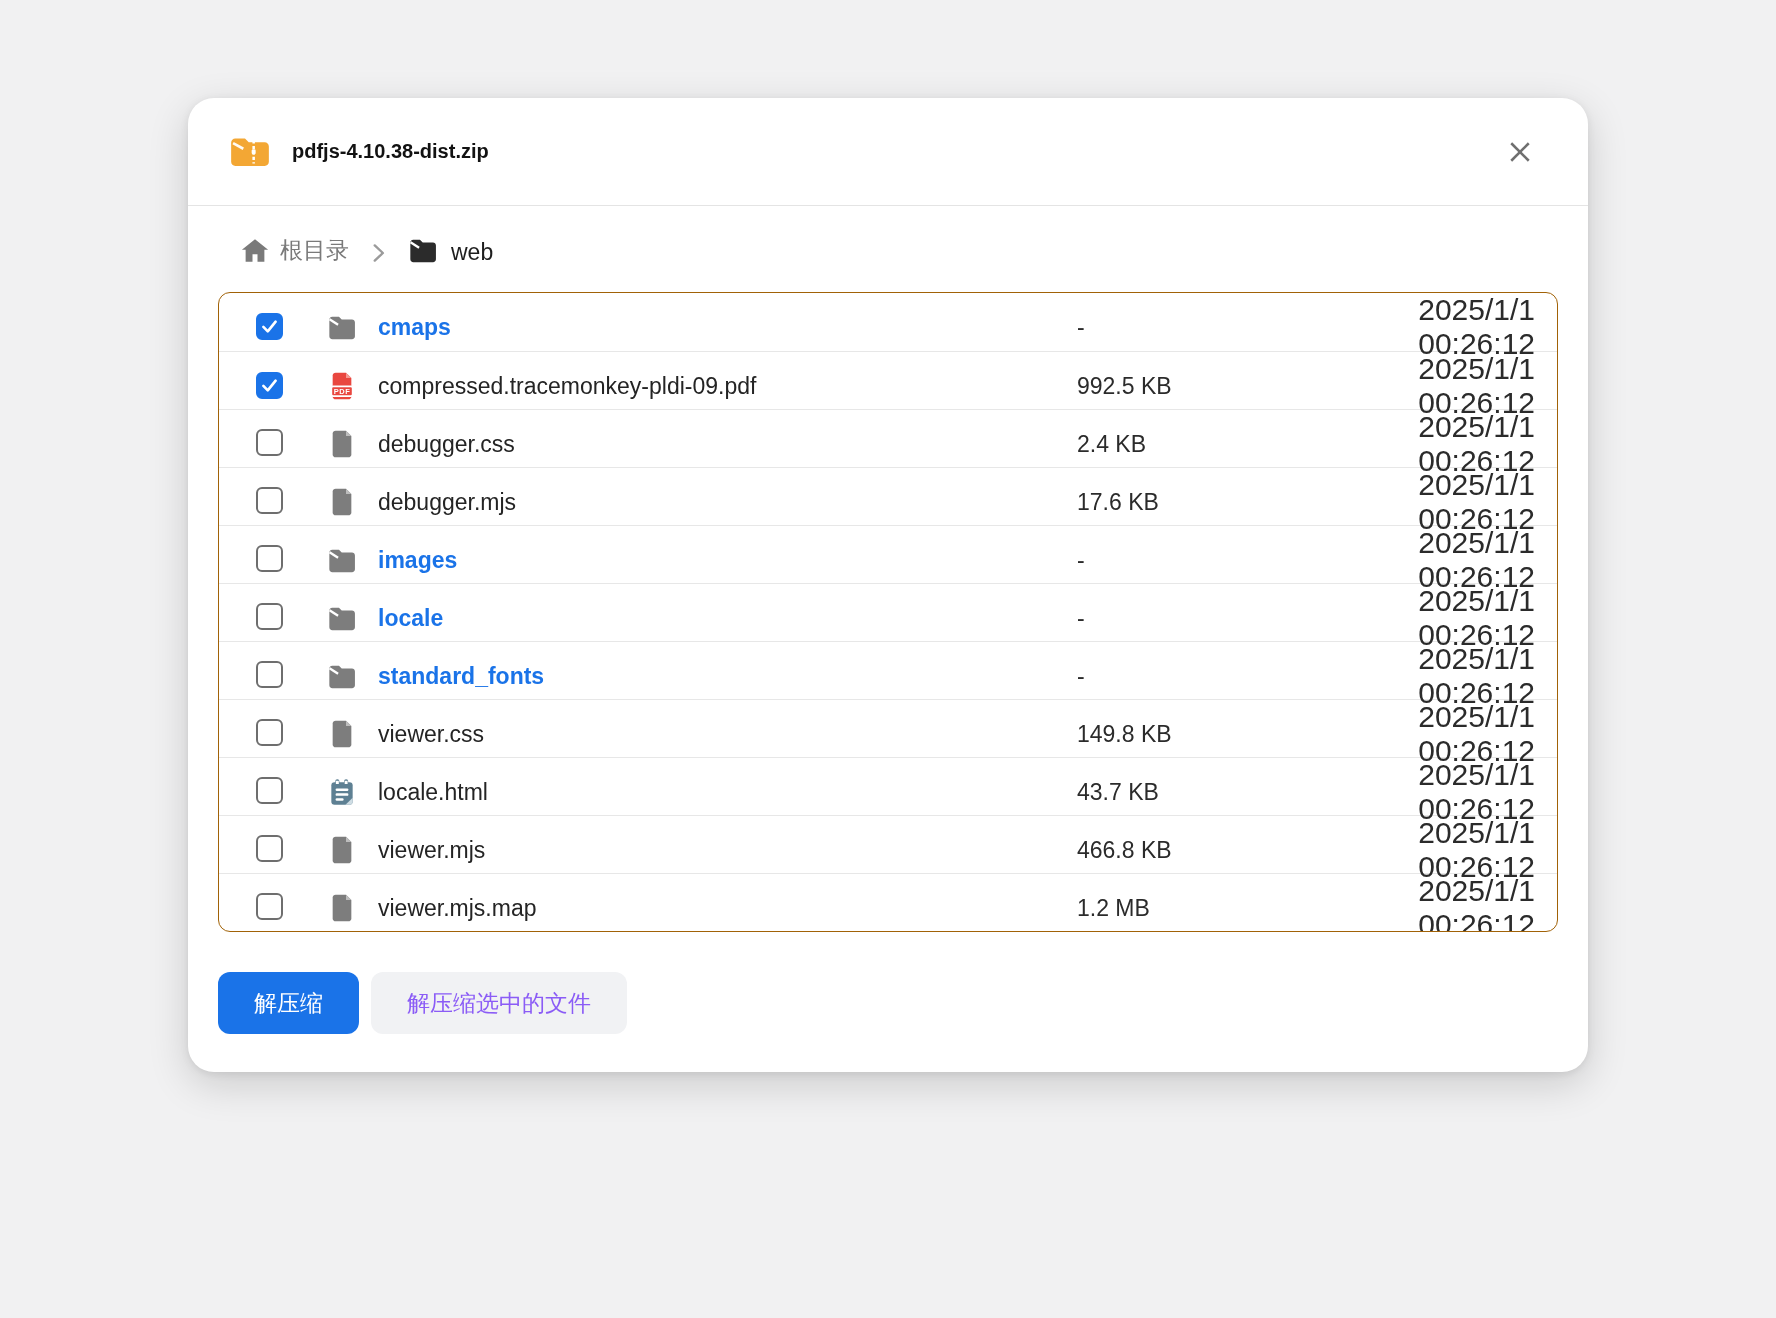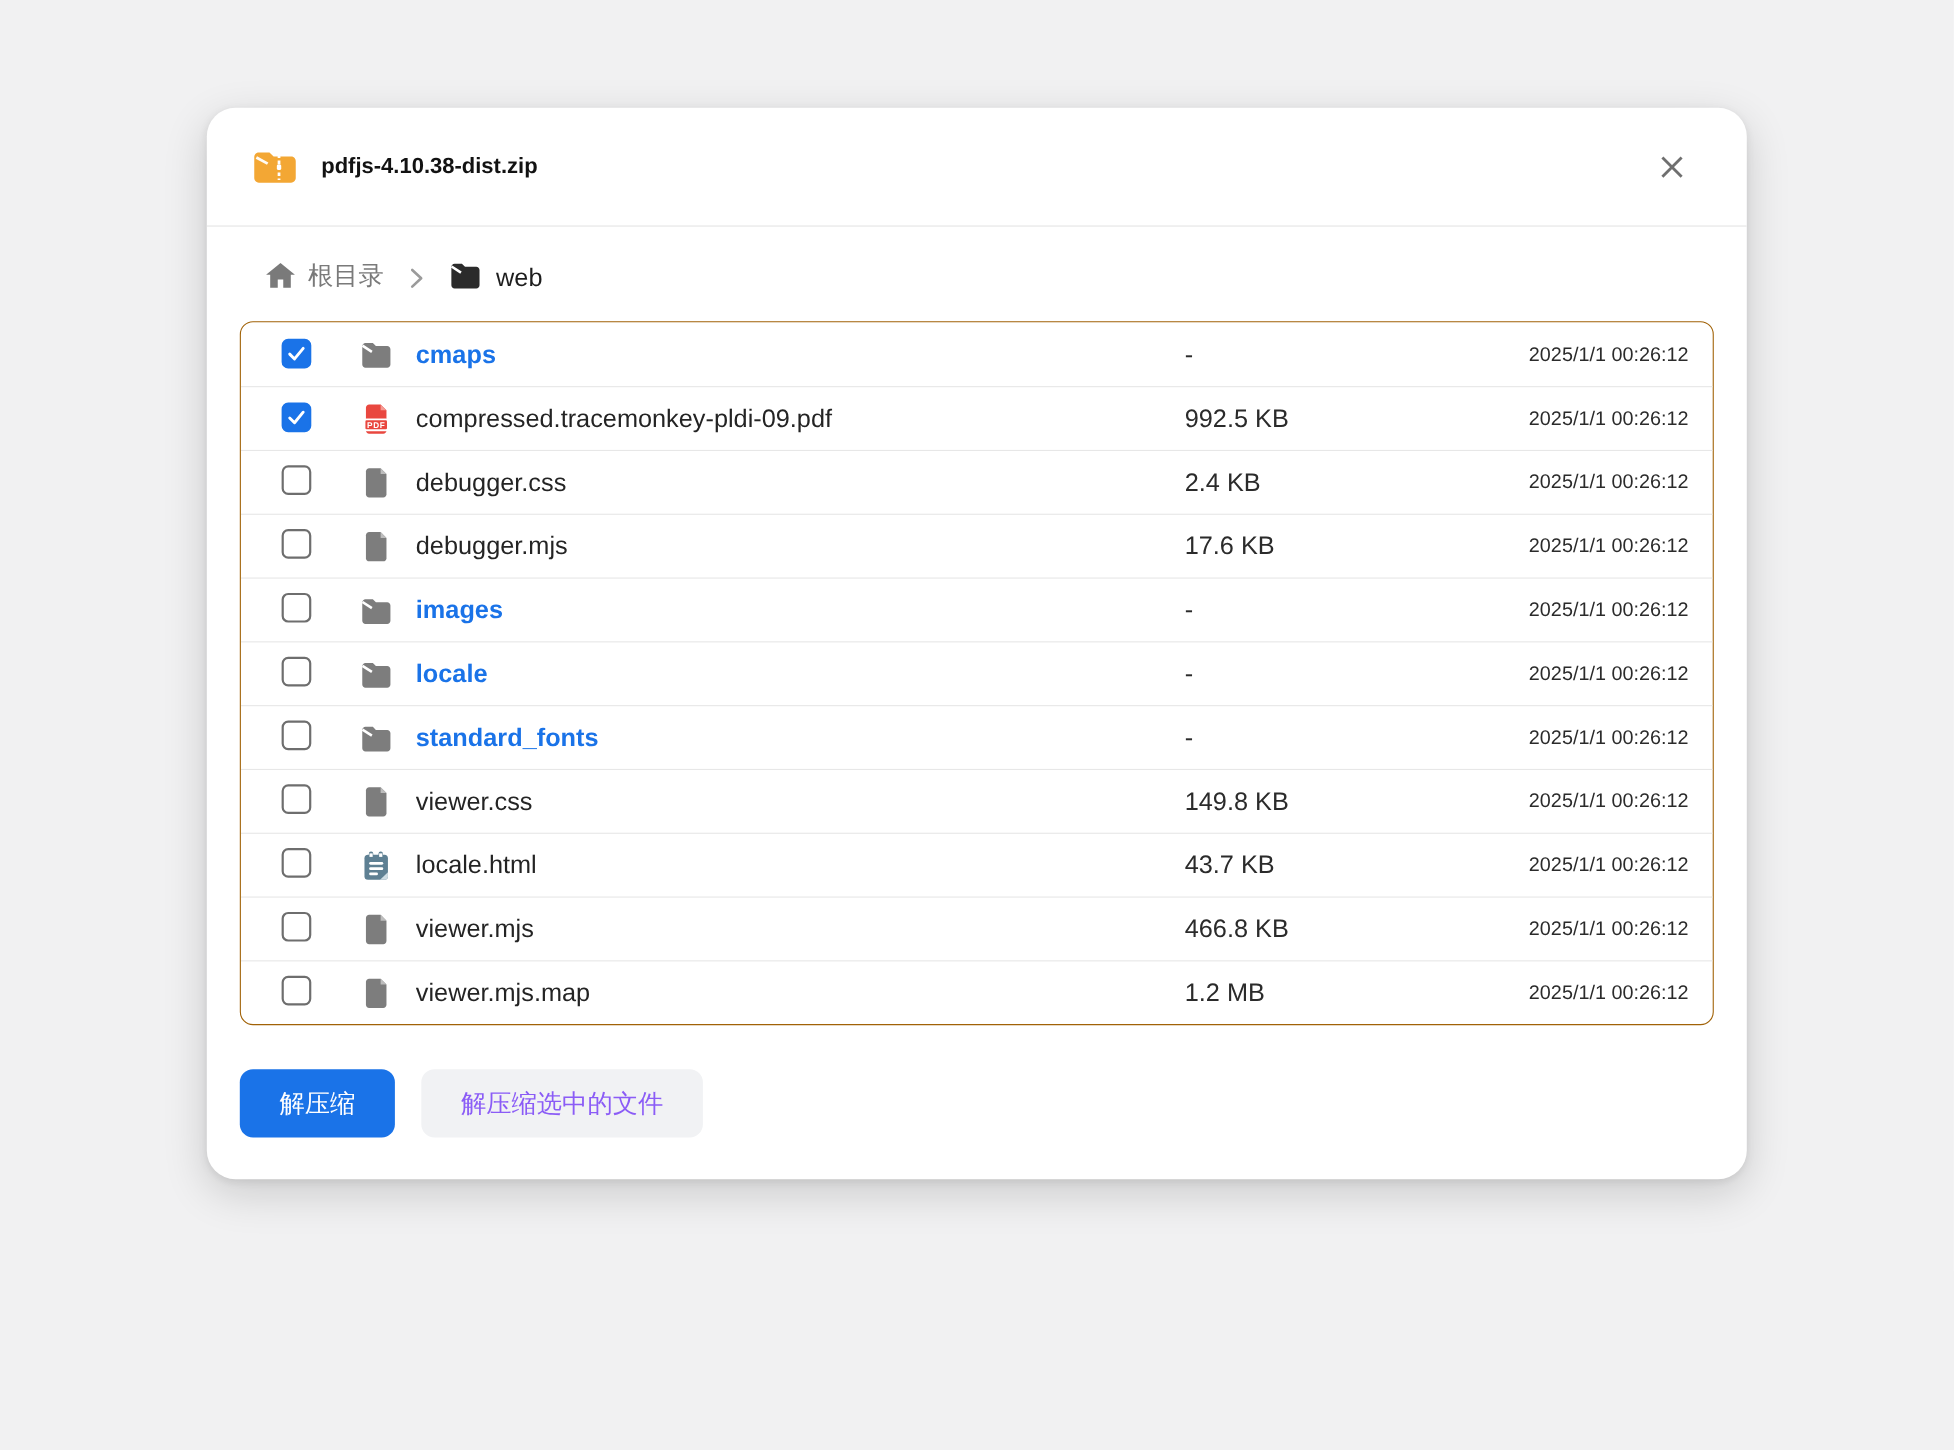--- a/index.html
+++ b/index.html
@@ -79,23 +79,23 @@
   .row.type-file   .icon-file   { display: inline-flex; }
   .row.type-html   .icon-html   { display: inline-flex; }
   .name {
     margin-left: 8px;
     font-size: 23px; color: #242424; text-decoration: none;
     overflow: hidden; white-space: nowrap; text-overflow: ellipsis;
     cursor: default;
   }
   .row.type-folder .name { color: var(--accent, #1a73e8); font-weight: 700; cursor: pointer; }
   .size { font-size: 23px; color: #2b2b2b; }
-  .date { font-size: 18px; color: #2b2b2b; text-align: right; }
+  .date { font-size: 30px; color: #2b2b2b; text-align: right; }
   
-  .dialog-footer { display: flex; gap: 24px; margin: 40px 0 0 0; }
+  .dialog-footer { display: flex; gap: 12px; margin: 40px 0 0 0; }
   .btn {
     height: 62px;
     border: none; border-radius: 12px;
     font-size: 23px;
     font-family: inherit;
     padding: 0 36px;
     cursor: pointer;
   }
   .btn-primary { background: var(--accent, #1a73e8); color: #ffffff; }
   .btn-secondary { background: #f1f2f4; color: #8b5cf6; text-align: right; }

